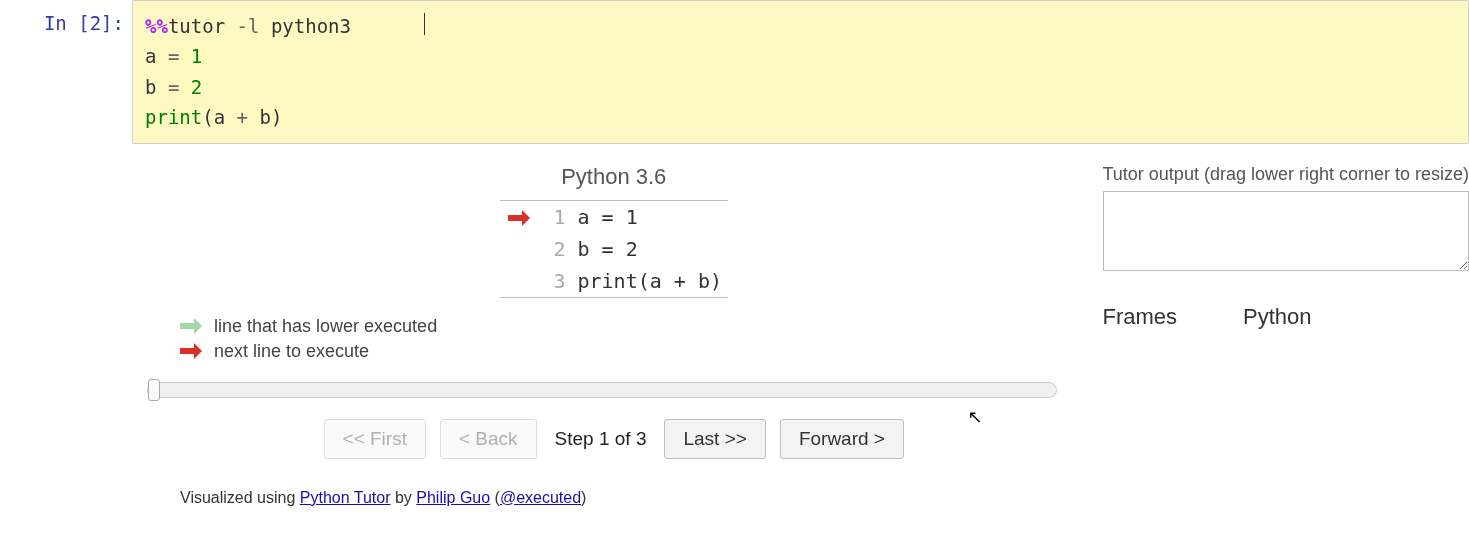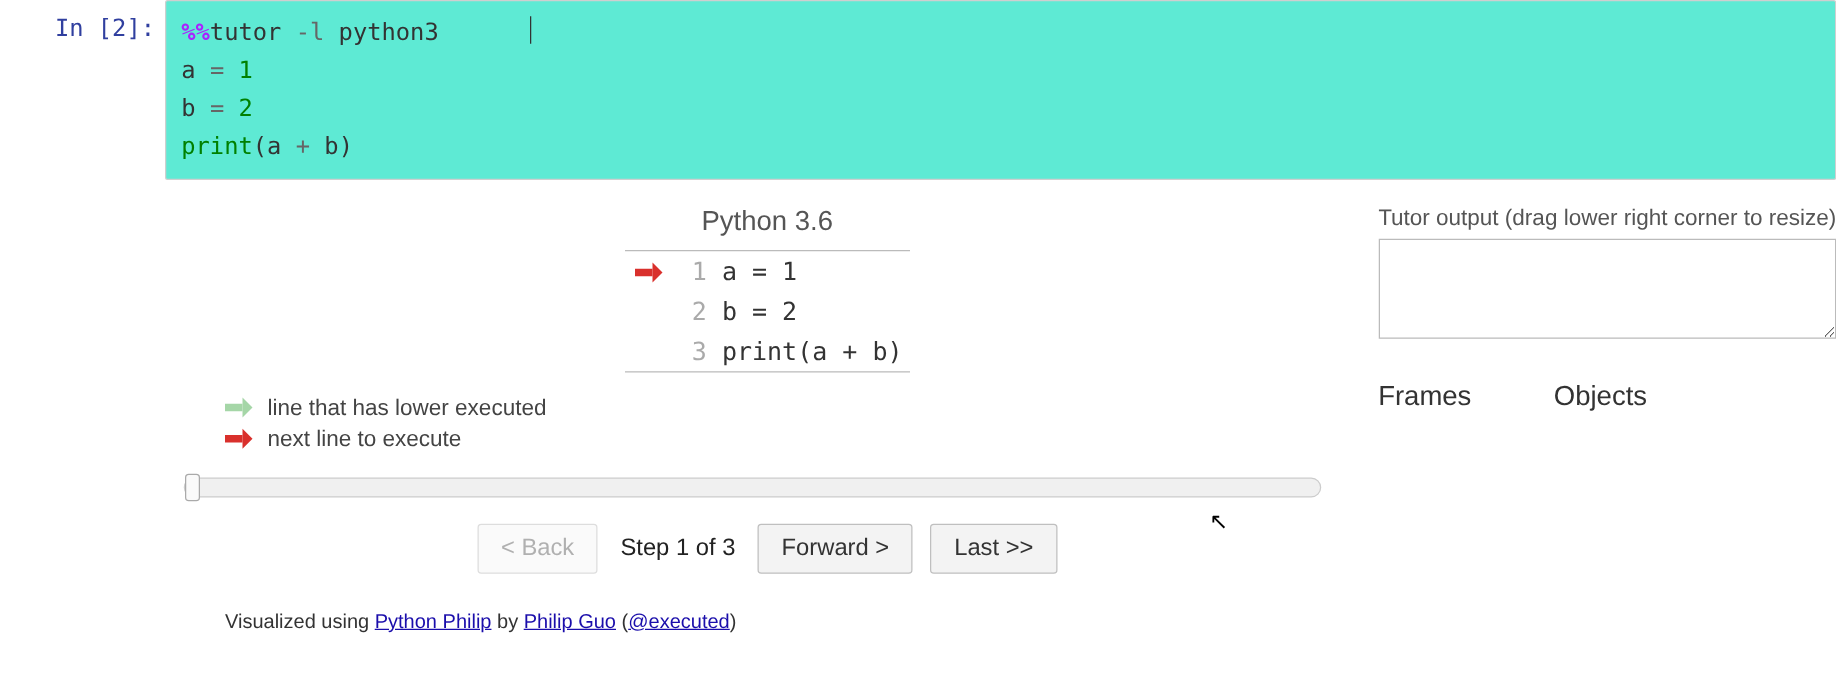--- a/index.html
+++ b/index.html
@@ -19,21 +19,21 @@
     flex: 0 0 105px;
     text-align: right;
     font-family: "DejaVu Sans Mono", monospace;
     color: #303F9F;
     font-size: 19px;
     padding: 12px 8px 0 0;
     box-sizing: border-box;
   }
   .input-area {
     flex: 1;
-    background: #5eead4;
+    background: #fef9c3;
     border: 1px solid #cfcfcf;
     border-radius: 2px;
     padding: 10px 12px;
     font-family: "DejaVu Sans Mono", monospace;
     font-size: 19px;
     line-height: 1.6;
     white-space: pre;
     position: relative;
   }
   .magic { color: #AA22FF; font-weight: bold; }
@@ -284,35 +284,36 @@
           <span>next line to execute</span>
         </div>
       </div>
 
       <div class="slider-wrap" style="position:relative;">
         <input type="range" class="slider" min="1" max="3" value="1" style="">
         <span class="cursor-pointer" style="right:70px; top:26px;">↖</span>
       </div>
 
       <div class="controls">
+        <button class="btn" disabled="">&lt;&lt; First</button>
         <button class="btn" disabled="">&lt; Back</button>
         <span class="step-label">Step 1 of 3</span>
+        <button class="btn">Last &gt;&gt;</button>
         <button class="btn">Forward &gt;</button>
-        <button class="btn">Last &gt;&gt;</button>
       </div>
 
       <div class="credit">
-        <span>Visualized using </span><a href="#">Python Philip</a><span> by </span><a href="#">Philip Guo</a><span> (</span><a href="#">@executed</a><span>)</span>
+        <span>Visualized using </span><a href="#">Python Tutor</a><span> by </span><a href="#">Philip Guo</a><span> (</span><a href="#">@executed</a><span>)</span>
       </div>
 
     </div>
 
     <div class="right-panel">
       <div class="print-label">Tutor output (drag lower right corner to resize)</div>
       <textarea class="print-box" style=""></textarea>
       <div class="frames-objects">
         <div>Frames</div>
-        <div>Objects</div>
+        <div>Python</div>
       </div>
     </div>
 
   </div>
 </div>
 
 </body></html>

